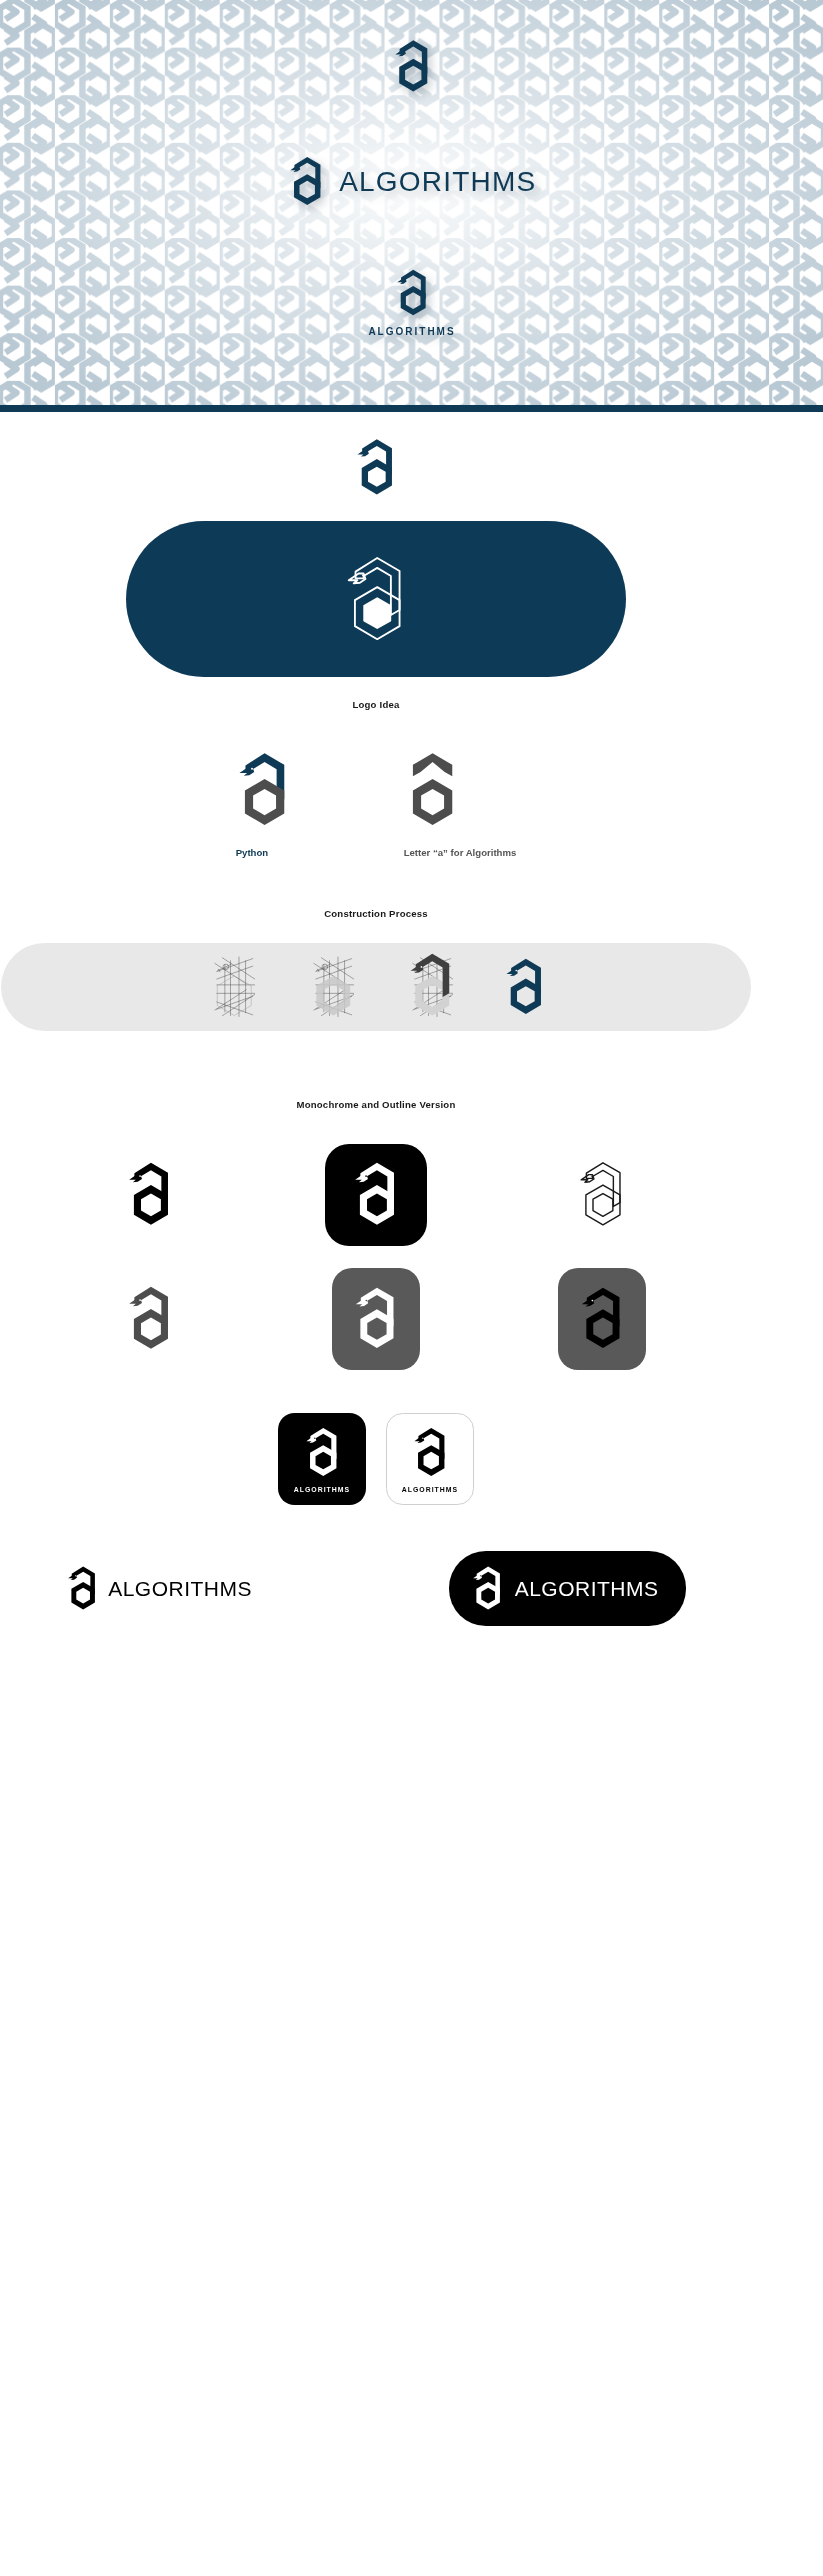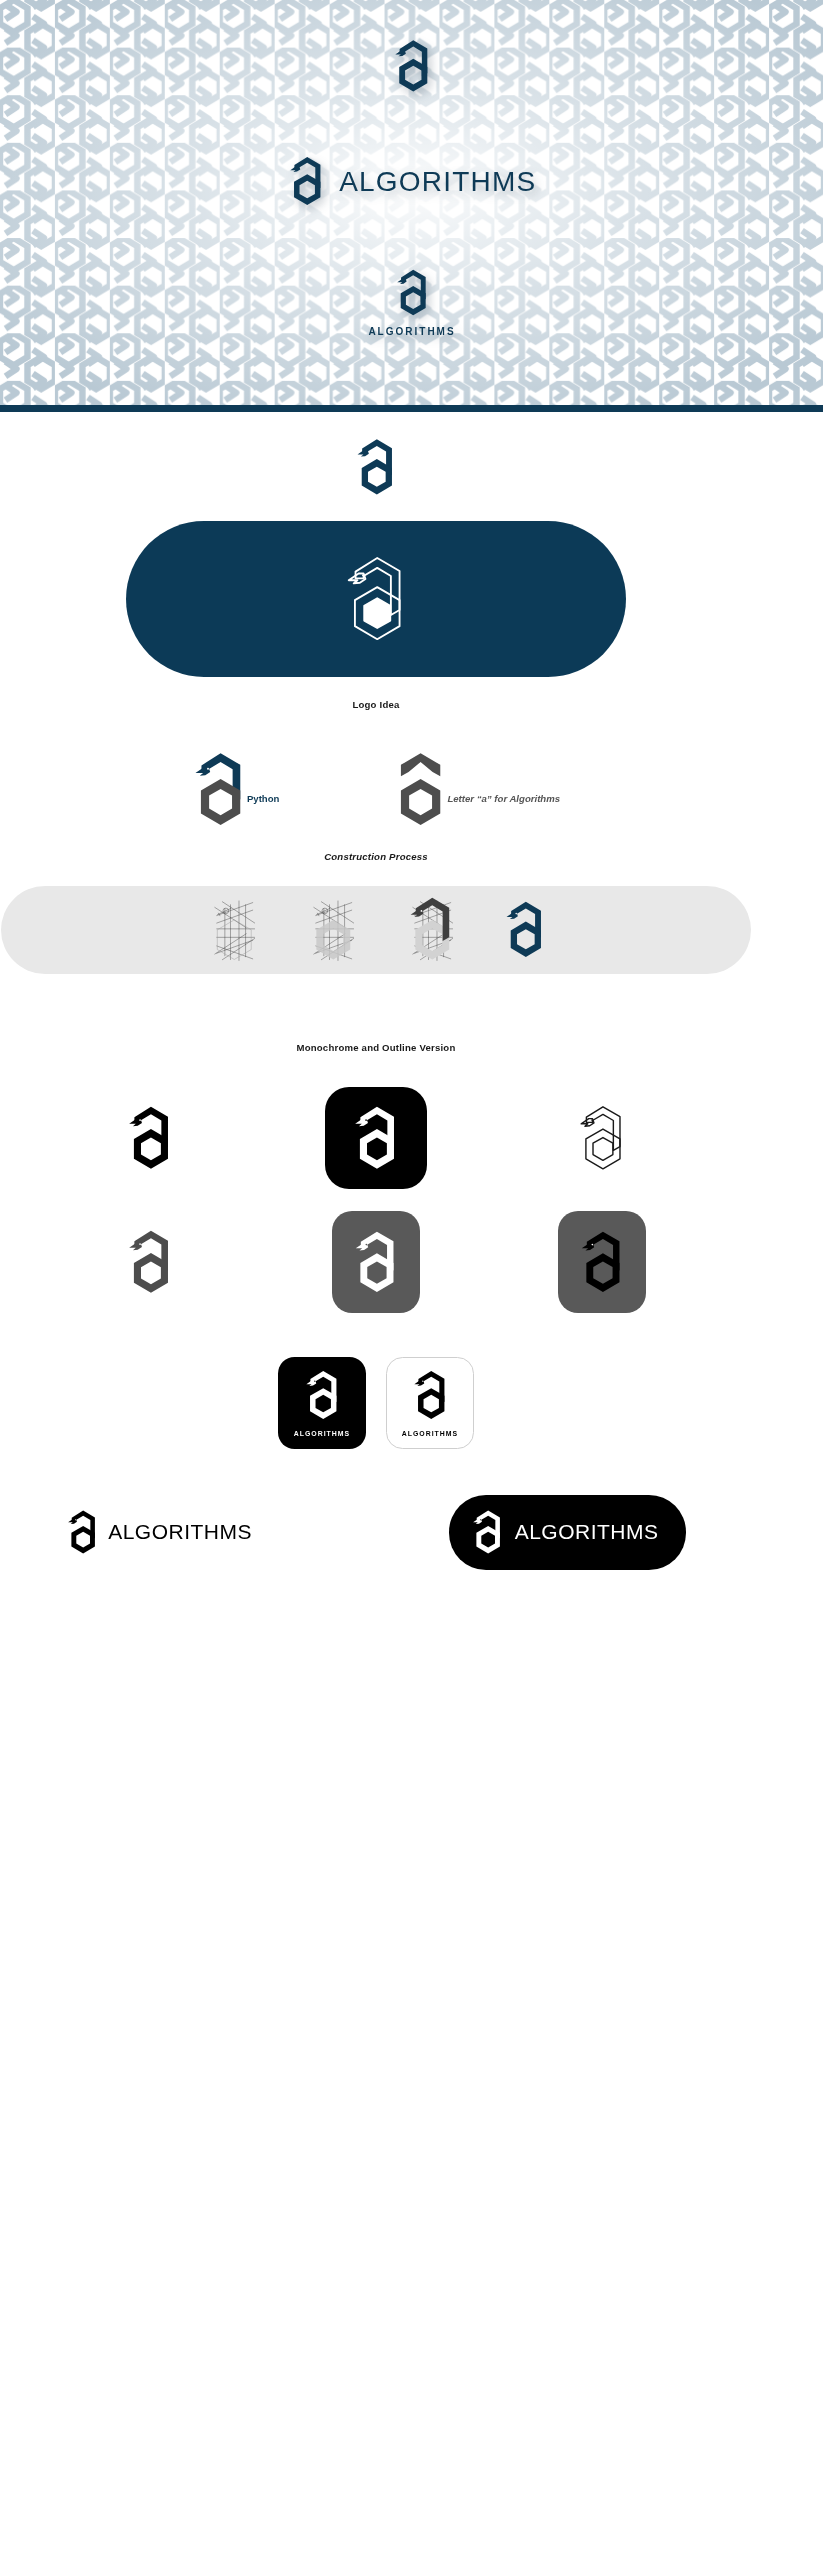--- a/index.html
+++ b/index.html
@@ -93,21 +93,21 @@
   .center { display: flex; justify-content: center; align-items: center; }
 
   .caption {
     text-align: center;
     font-size: 9.6px;
     font-weight: 700;
     letter-spacing: 0.2px;
     color: #1a1a1a;
   }
   .caption-navy { color: #0e3a56; }
-  .caption-grey { color: #555555; font-style: italic; }
+  .caption-grey { color: #555555; }
 
   .primary-mark { padding-top: 24px; padding-bottom: 16.5px; }
 
   
   .pill-row { padding-top: 5.5px; }
   .pill {
     width: 500px;
     height: 156px;
     border-radius: 78px;
     background: #0c3a57;
@@ -117,25 +117,25 @@
   }
   .cap-logo-idea { margin-top: 22px; }
 
   
   .concepts {
     display: flex;
     justify-content: center;
     gap: 113px;
     margin-top: 40px;
   }
-  .concept { display: flex; align-items: center; }
+  .concept { display: flex; flex-direction: column; align-items: flex-start; }
   .concept-art { height: 81px; display: flex; align-items: flex-end; }
   .concept-label { margin-top: 15.6px; font-size: 9.6px; font-weight: 700; }
 
-  .cap-construction { margin-top: 20px; font-style: italic; }
+  .cap-construction { margin-top: 50px; }
 
   
   .constr-wrap { margin-top: 24px; display: flex; justify-content: center; }
   .constr-panel {
     width: 750px;
     height: 88px;
     border-radius: 44px;
     background: #e8e8e8;
     display: flex;
     align-items: center;

